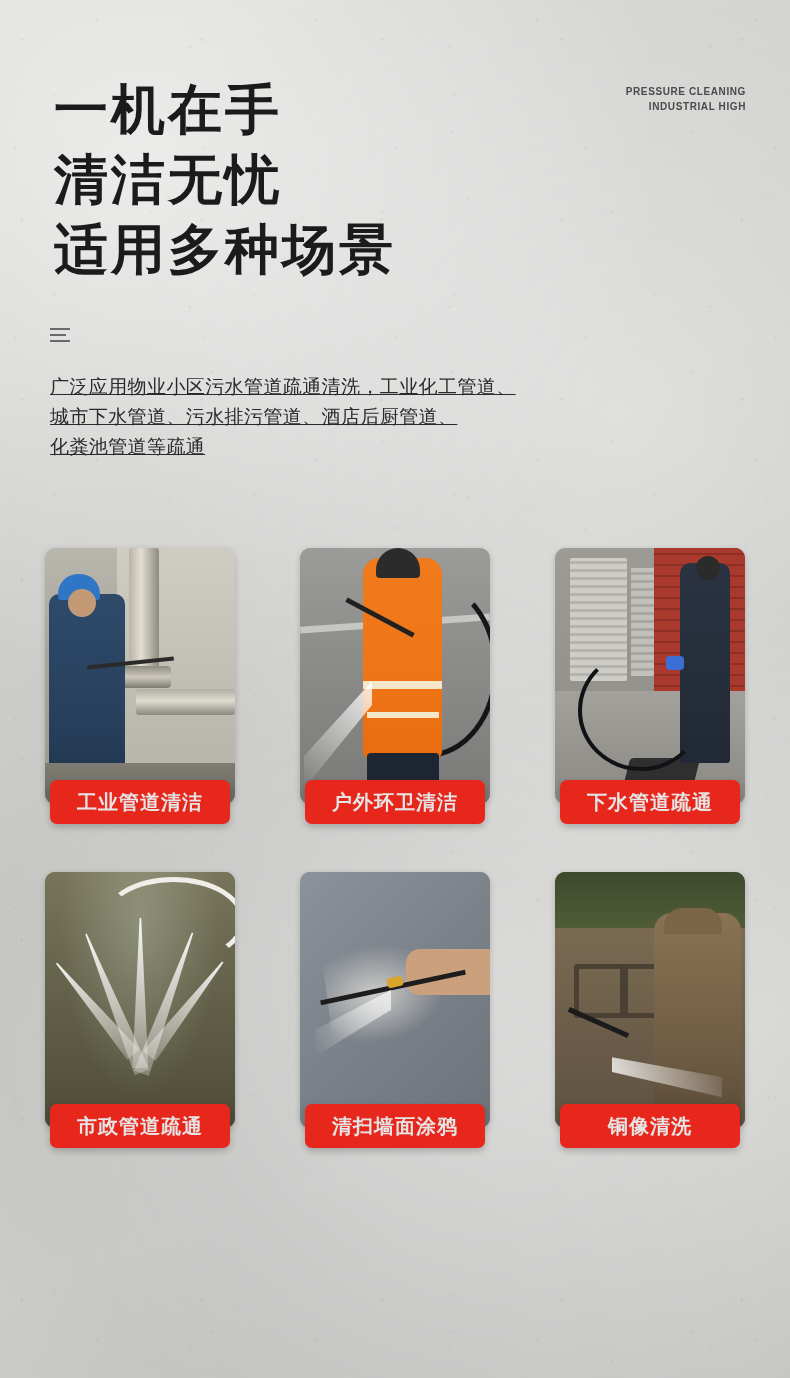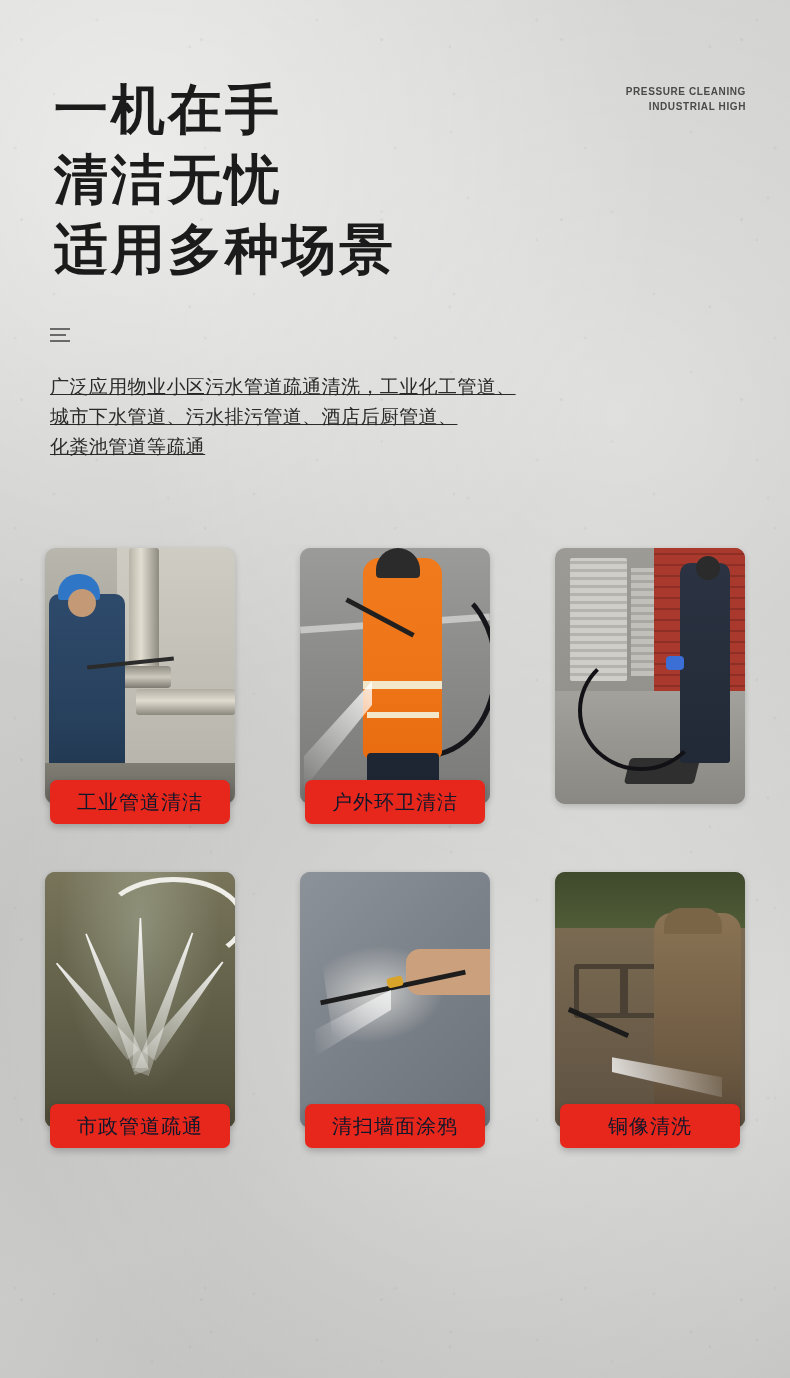--- a/index.html
+++ b/index.html
@@ -120,23 +120,23 @@
     position: absolute;
     inset: 0;
   }
   .card-label {
     position: relative;
     margin: -24px auto 0 auto;
     width: 180px;
     height: 44px;
     background: #e8271c;
     border-radius: 7px;
-    color: #0f172a;
+    color: #e5e5e5;
     font-size: 20px;
-    font-weight: 400;
+    font-weight: 700;
     letter-spacing: 1px;
     display: flex;
     align-items: center;
     justify-content: center;
     box-shadow: 0 3px 7px rgba(0,0,0,0.22);
   }
 
   
   
   .ph-industrial {
@@ -439,20 +439,21 @@
             <div class="shutter"></div>
             <div class="shutter2"></div>
             <div class="ground2"></div>
             <div class="manhole"></div>
             <div class="person"></div>
             <div class="head2"></div>
             <div class="glove"></div>
             <div class="hose2"></div>
           </div>
         </div>
+        <div class="card-label">下水管道疏通</div>
       </div>
 
       <div class="card">
         <div class="card-photo">
           <div class="ph ph-municipal">
             <div class="water"></div>
             <div class="jet j4"></div>
             <div class="jet j2"></div>
             <div class="jet"></div>
             <div class="jet j3"></div>

